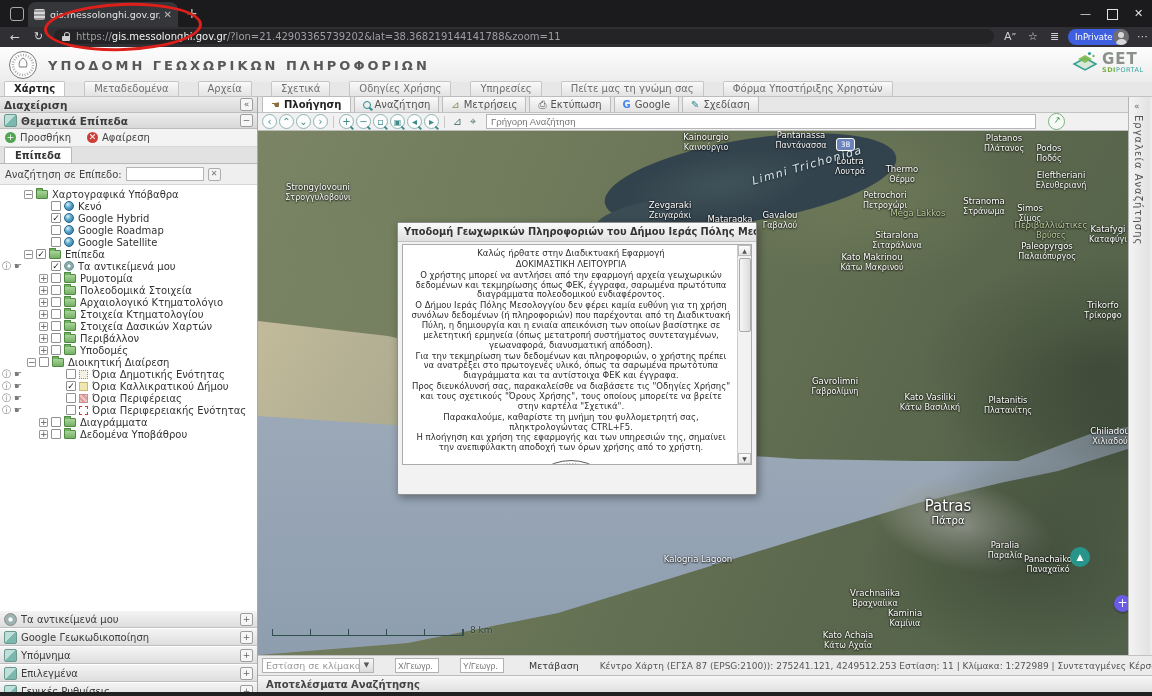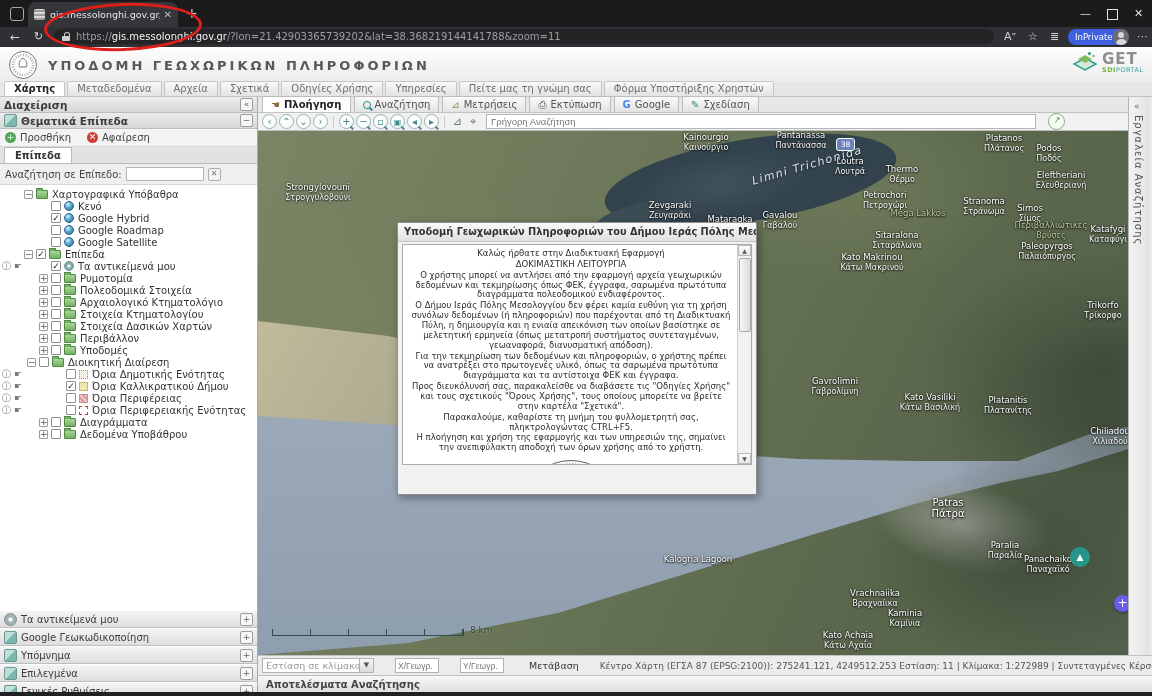--- a/index.html
+++ b/index.html
@@ -54,21 +54,21 @@
   #get-text{line-height:1}
   #get-text .g1{font-size:15px;font-weight:bold;color:#8b908b;letter-spacing:1px}
   #get-text .g2{font-size:6.5px;letter-spacing:.5px}
   #get-text .g2 b{color:#76b043}
   #get-text .g2 i{color:#36a39c;font-style:normal}
 
   
   #menu-row{left:0;top:82px;width:1152px;height:15px;background:#e7e7e7;border-bottom:1px solid #c2c2c2;
       display:flex;align-items:flex-end;padding-left:4px;box-sizing:border-box}
   .mtab{height:14px;line-height:14px;padding:0 9px;font-size:10px;color:#6f6f6f;background:linear-gradient(#f9f9f9,#e3e3e3);
-      border:1px solid #c6c6c6;border-bottom:none;border-radius:2px 2px 0 0;margin-right:2px;white-space:nowrap}
+      border:1px solid #c6c6c6;border-bottom:none;border-radius:2px 2px 0 0;margin-right:19px;white-space:nowrap}
   .mtab.active{background:#fff;color:#222;font-weight:bold}
 
   
   #sidebar{left:0;top:97px;width:258px;height:595px;background:#f0f0f0;border-right:1px solid #a8a8a8;box-sizing:border-box}
   .bar{position:relative;height:16px;background:linear-gradient(#ececec,#d8d8d8);border-bottom:1px solid #bdbdbd;
       display:flex;align-items:center;padding:0 4px;box-sizing:border-box;font-size:10.5px;color:#3c3c3c}
   .bar .ttl{font-weight:bold}
   .sq-btn{margin-left:auto;width:11px;height:11px;border:1px solid #9d9d9d;background:#f6f6f6;border-radius:2px;
       font-size:9px;line-height:10px;text-align:center;color:#666}
   .panel-ic{width:11px;height:11px;border-radius:2px;margin-right:4px;
@@ -183,21 +183,21 @@
   .lake2{position:absolute;left:336px;top:72px;width:94px;height:26px;background:#3c4c55;border-radius:50%;transform:rotate(-14deg)}
 
   .mlabel{position:absolute;transform:translateX(-50%);text-align:center;color:#fff;font-size:8.5px;line-height:1.15;
       text-shadow:0 0 2px rgba(0,0,0,.95),0 1px 2px rgba(0,0,0,.8);white-space:nowrap;z-index:5}
   .mlabel .mel{font-size:8px;opacity:.95}
   .mlabel.forest{color:#bccb9e}
   #lake-label{position:absolute;left:492px;top:28px;transform:rotate(-16deg);color:#dce8ef;font-style:italic;
       font-size:11px;letter-spacing:1.5px;text-shadow:0 1px 2px rgba(0,0,0,.6);z-index:5}
   #city-label{position:absolute;transform:translateX(-50%);text-align:center;color:#fff;z-index:5;
       text-shadow:0 0 3px rgba(0,0,0,.95),0 1px 2px rgba(0,0,0,.85)}
-  #city-label .en{font-size:10px}
+  #city-label .en{font-size:15px}
   #city-label .el{font-size:10px}
   #road-badge{position:absolute;left:578px;top:7px;width:17px;height:11px;background:#6a83bd;border:1px solid #fff;
       border-radius:3px;color:#fff;font-size:7.5px;line-height:11px;text-align:center;z-index:5}
   #mtn-marker{position:absolute;left:812px;top:416px;width:20px;height:20px;border-radius:50%;background:#27958a;z-index:6;
       color:#fff;font-size:9px;line-height:20px;text-align:center}
   #mtn-marker::before{content:"▲"}
   #plus-btn{position:absolute;left:856px;top:464px;width:17px;height:17px;border-radius:50%;background:#6b5ce7;z-index:20;
       color:#fff;font-size:12px;line-height:16px;text-align:center;box-shadow:0 1px 2px rgba(0,0,0,.4)}
   #scalebar{position:absolute;left:14px;top:498px;width:190px;height:6px;border-left:1px solid #2f4f4f;
       border-right:1px solid #2f4f4f;border-bottom:1px solid #2f4f4f;z-index:5;

